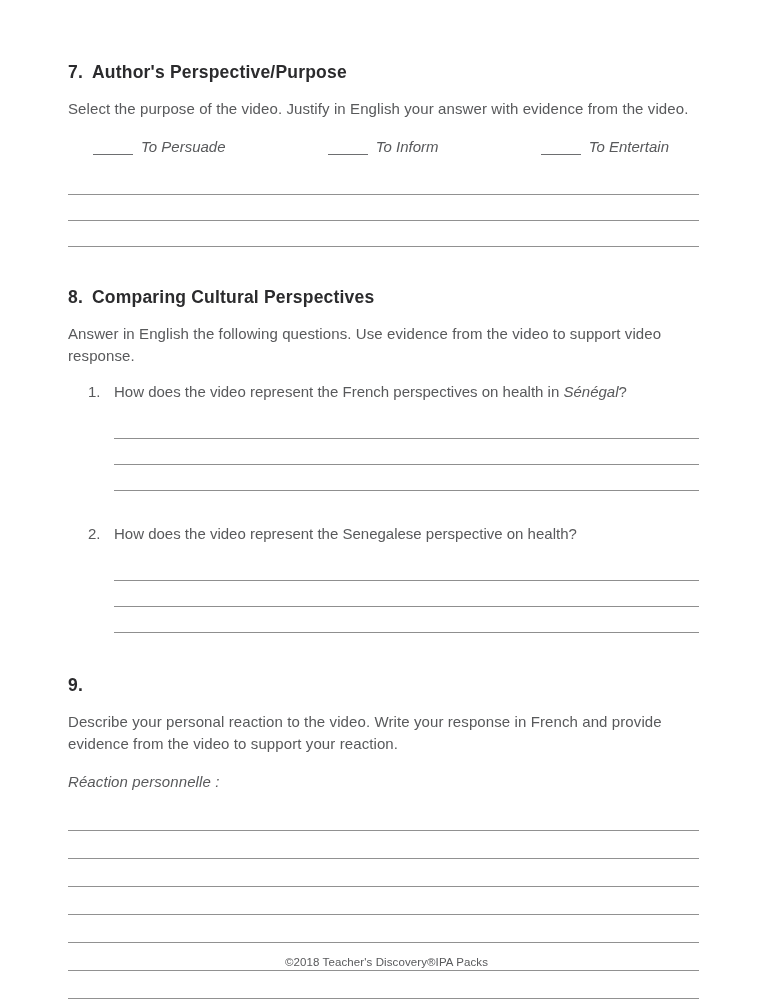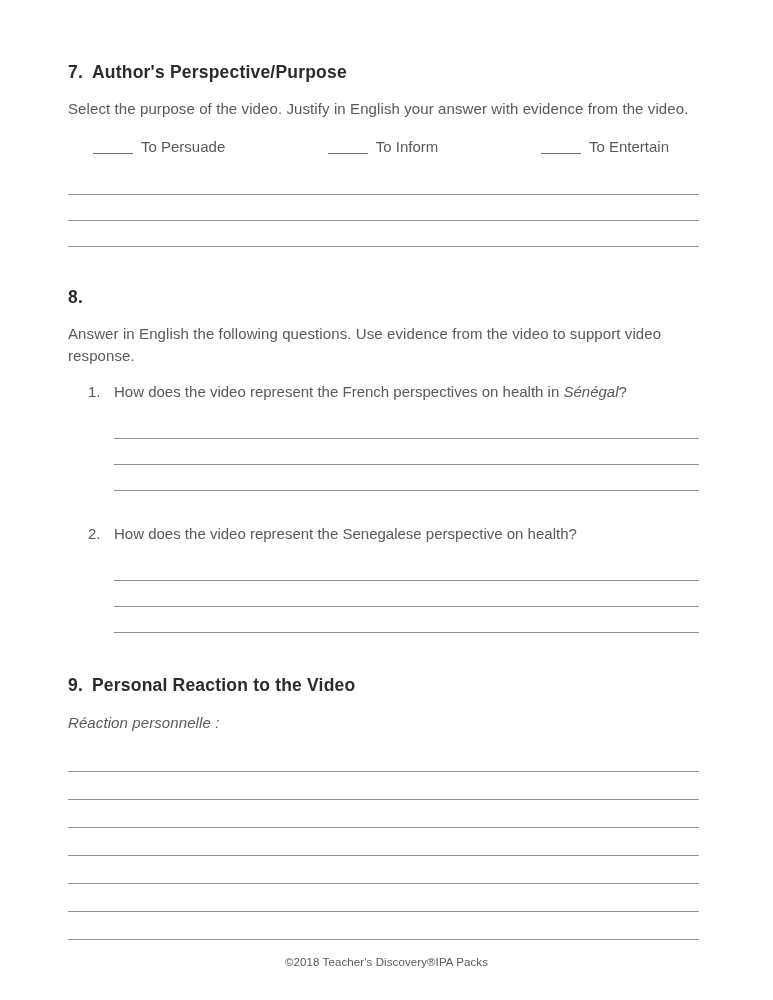--- a/index.html
+++ b/index.html
@@ -31,21 +31,21 @@
     color: #58595b;
     letter-spacing: 0.1px;
   }
   .instructions { margin-top: 15px; }
   .options-row {
     margin-top: 18px;
     display: flex;
     justify-content: space-between;
     padding: 0 30px 0 25px;
   }
-  .option { display: flex; align-items: flex-start; font-size: 15px; color: #58595b; }
+  .option { display: flex; align-items: flex-end; font-size: 15px; color: #58595b; font-style: italic; }
   .blank {
     display: inline-block;
     width: 40px;
     height: 16px;
     border-bottom: 1px solid #6d6e70;
     margin-right: 8px;
   }
   .ans-line {
     height: 26px;
     border-bottom: 1px solid #919191;
@@ -103,20 +103,21 @@
   </div>
 
   <div class="lines-s7">
     <div class="ans-line"></div>
     <div class="ans-line"></div>
     <div class="ans-line"></div>
   </div>
 
   <div class="section-heading heading-s8">
     <span>8.</span>
+    <span>Comparing Cultural Perspectives</span>
   </div>
   <div class="body-text instructions">Answer in English the following questions. Use evidence from the video to support video response.</div>
 
   <div class="question">
     <span class="q-num">1.</span>
     <span class="q-text"><span>How does the video represent the French perspectives on health in </span><span class="italic">Sénégal</span><span>?</span></span>
   </div>
   <div class="q-lines">
     <div class="ans-line"></div>
     <div class="ans-line"></div>
@@ -128,22 +129,22 @@
     <span class="q-text">How does the video represent the Senegalese perspective on health?</span>
   </div>
   <div class="q-lines">
     <div class="ans-line"></div>
     <div class="ans-line"></div>
     <div class="ans-line"></div>
   </div>
 
   <div class="section-heading heading-s9">
     <span>9.</span>
-    <span>Personal Reaction to the Video</span>
   </div>
+  <div class="body-text instructions">Describe your personal reaction to the video. Write your response in French and provide evidence from the video to support your reaction.</div>
   <div class="body-text prompt">Réaction personnelle :</div>
 
   <div class="lines-s9">
     <div class="ans-line"></div>
     <div class="ans-line"></div>
     <div class="ans-line"></div>
     <div class="ans-line"></div>
     <div class="ans-line"></div>
     <div class="ans-line"></div>
     <div class="ans-line"></div>

